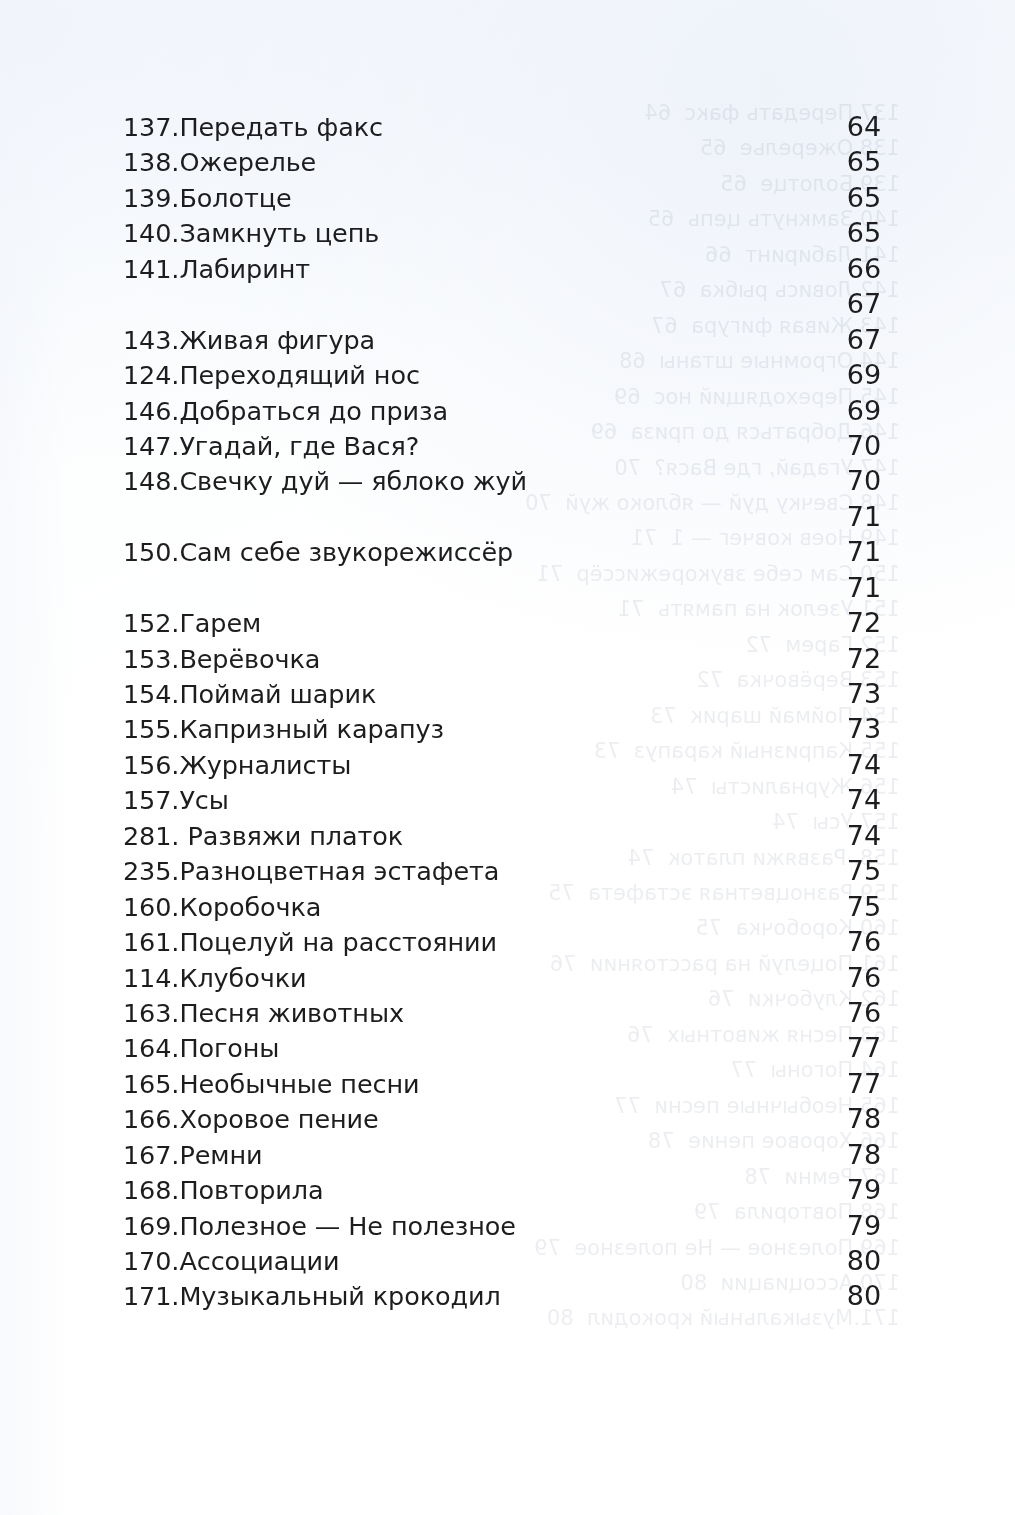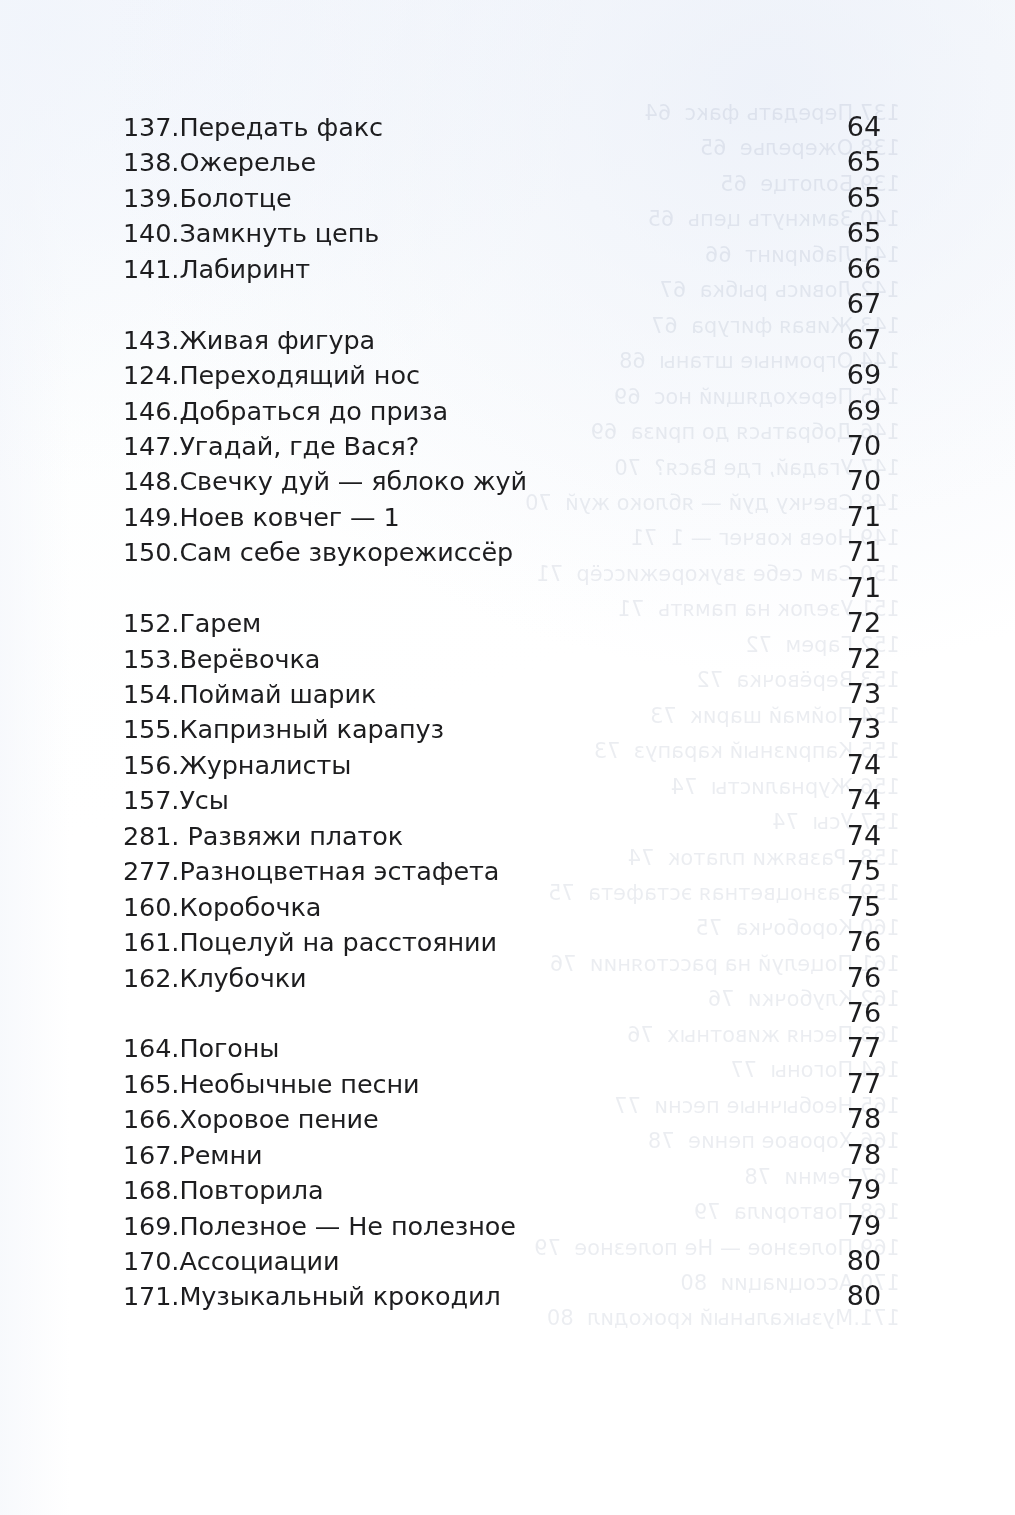--- a/index.html
+++ b/index.html
@@ -206,21 +206,20 @@
           <span class="toc-label">147.Угадай, где Вася?</span>
           <span class="toc-leader"></span>
           <span class="toc-page">70</span>
         </div>
         <div class="toc-row">
           <span class="toc-label">148.Свечку дуй — яблоко жуй</span>
           <span class="toc-leader"></span>
           <span class="toc-page">70</span>
         </div>
         <div class="toc-row">
-          <span class="toc-label">149.Ноев ковчег — 1</span>
           <span class="toc-leader"></span>
           <span class="toc-page">71</span>
         </div>
         <div class="toc-row">
           <span class="toc-label">150.Сам себе звукорежиссёр</span>
           <span class="toc-leader"></span>
           <span class="toc-page">71</span>
         </div>
         <div class="toc-row">
           <span class="toc-leader"></span>
@@ -255,40 +254,41 @@
           <span class="toc-label">157.Усы</span>
           <span class="toc-leader"></span>
           <span class="toc-page">74</span>
         </div>
         <div class="toc-row">
           <span class="toc-label">281. Развяжи платок</span>
           <span class="toc-leader"></span>
           <span class="toc-page">74</span>
         </div>
         <div class="toc-row">
-          <span class="toc-label">277.Разноцветная эстафета</span>
+          <span class="toc-label">235.Разноцветная эстафета</span>
           <span class="toc-leader"></span>
           <span class="toc-page">75</span>
         </div>
         <div class="toc-row">
           <span class="toc-label">160.Коробочка</span>
           <span class="toc-leader"></span>
           <span class="toc-page">75</span>
         </div>
         <div class="toc-row">
           <span class="toc-label">161.Поцелуй на расстоянии</span>
           <span class="toc-leader"></span>
           <span class="toc-page">76</span>
         </div>
         <div class="toc-row">
-          <span class="toc-label">162.Клубочки</span>
+          <span class="toc-label">114.Клубочки</span>
           <span class="toc-leader"></span>
           <span class="toc-page">76</span>
         </div>
         <div class="toc-row">
+          <span class="toc-label">163.Песня животных</span>
           <span class="toc-leader"></span>
           <span class="toc-page">76</span>
         </div>
         <div class="toc-row">
           <span class="toc-label">164.Погоны</span>
           <span class="toc-leader"></span>
           <span class="toc-page">77</span>
         </div>
         <div class="toc-row">
           <span class="toc-label">165.Необычные песни</span>

